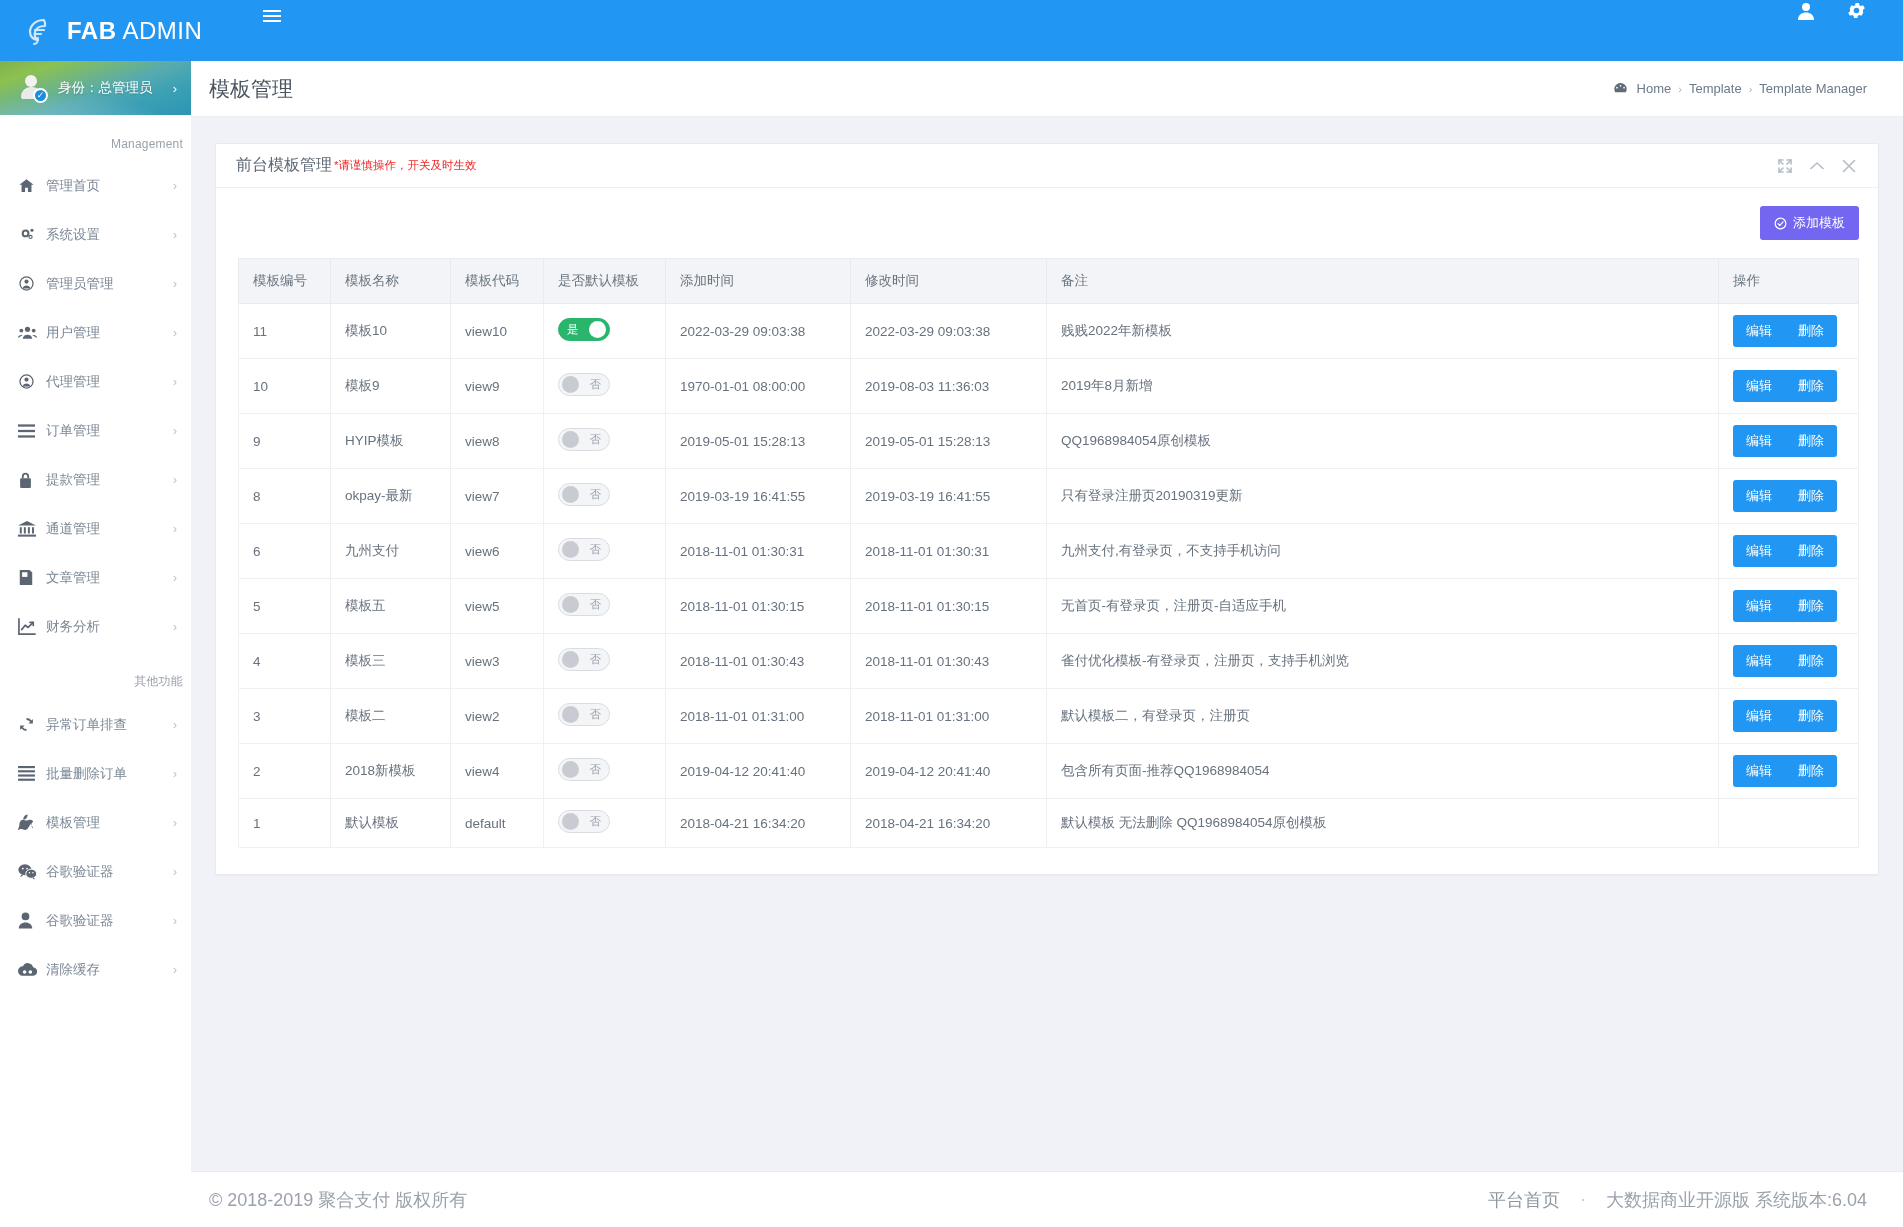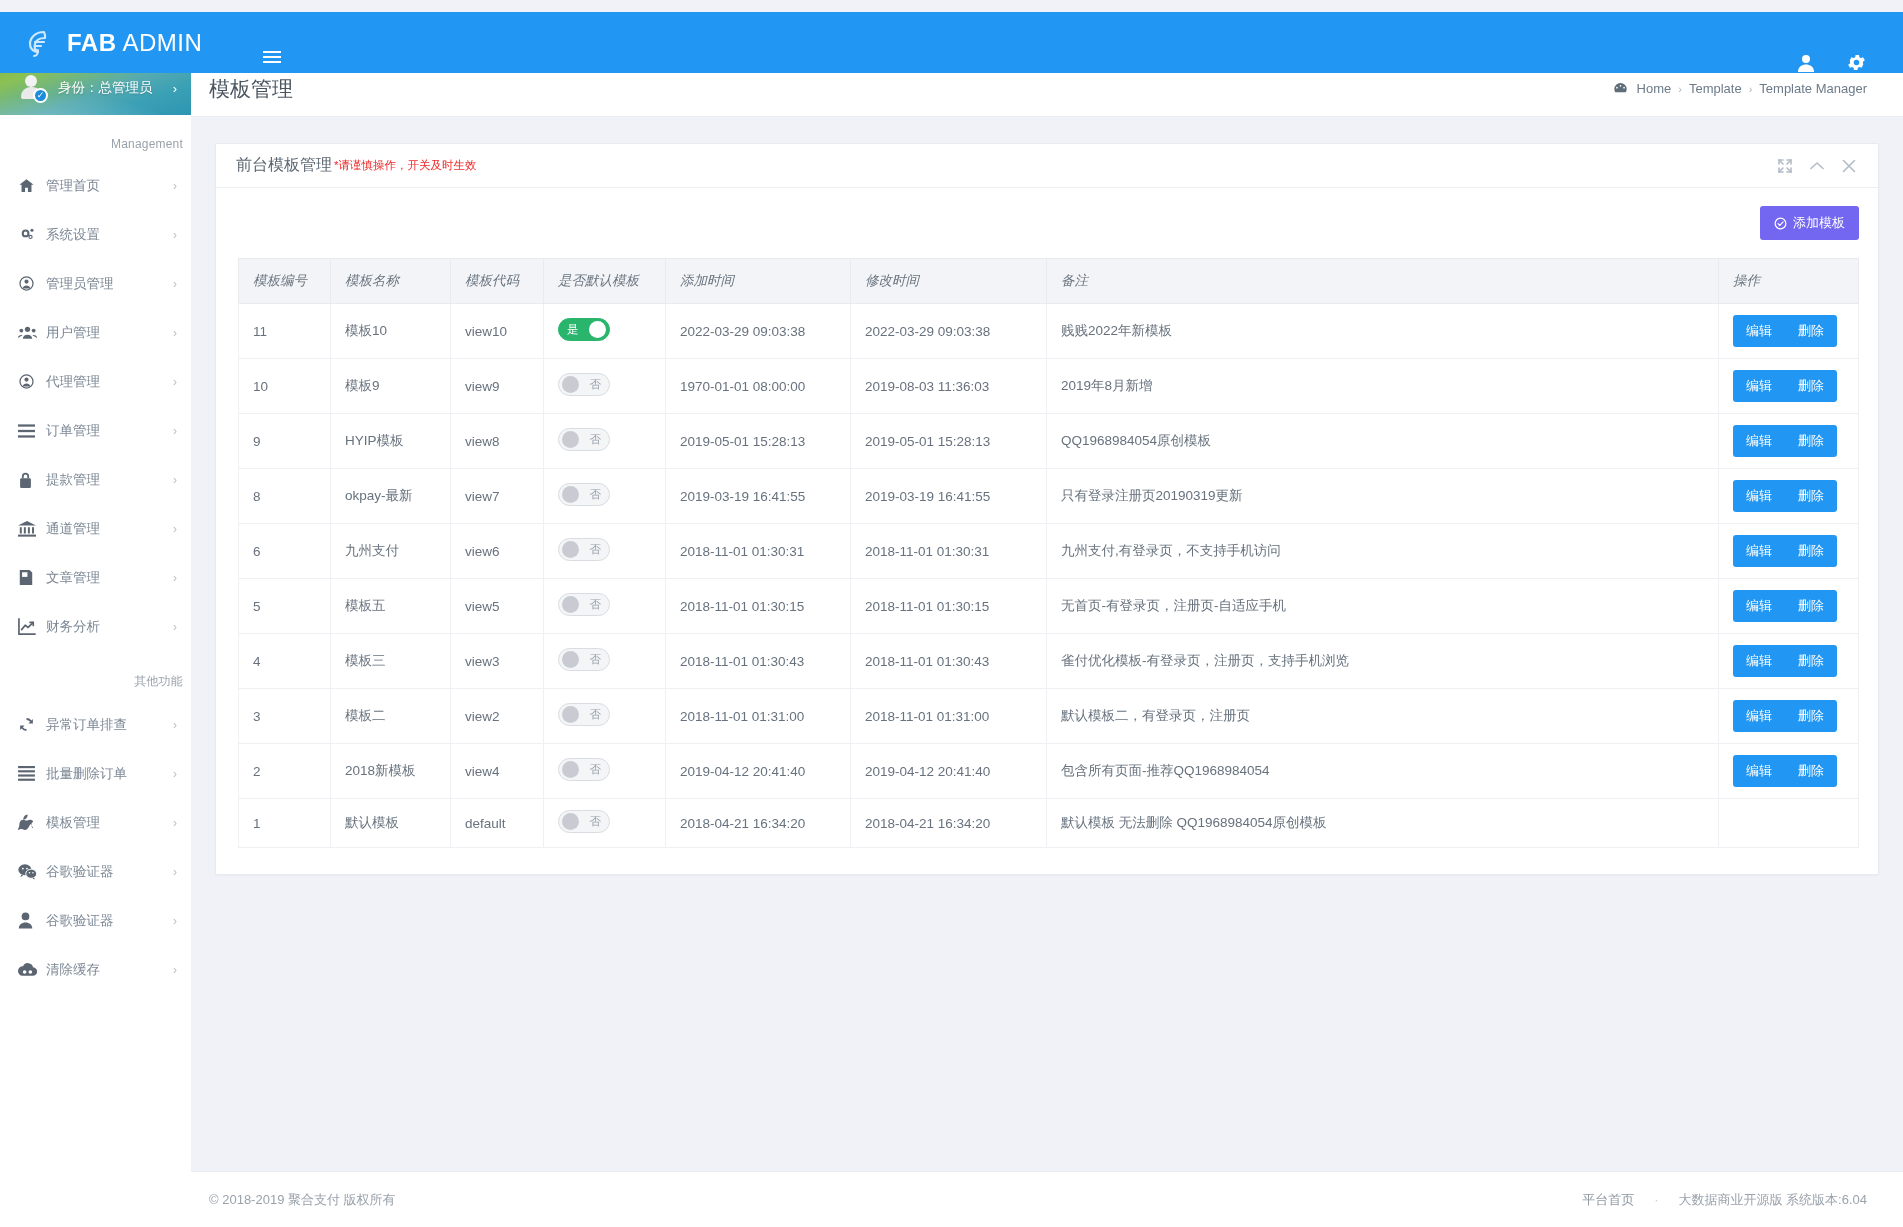--- a/index.html
+++ b/index.html
@@ -5,22 +5,22 @@
   * { box-sizing: border-box; margin: 0; padding: 0; }
   html, body {
     width: 1903px; height: 1227px;
     font-family: "Liberation Sans", "DejaVu Sans", sans-serif;
     background: #f1f2f7;
     overflow: hidden;
   }
 
   
   .topbar {
-    position: absolute; top: 12px; left: 0; width: 1903px; height: 61px;
-    background: #2196f3; display: flex; align-items: flex-end;
+    position: absolute; top: 0; left: 0; width: 1903px; height: 61px;
+    background: #2196f3; display: flex; align-items: flex-start;
     z-index: 30;
   }
   .brand {
     width: 231px; height: 61px; display: flex; align-items: center;
     padding-left: 22px; gap: 11px;
   }
   .brand-logo {
     width: 34px; height: 34px; display: flex; align-items: center; justify-content: center;
     color: #cfe8fb;
   }
@@ -129,21 +129,20 @@
     font-size: 13px; padding: 8px 14px; cursor: pointer;
     display: inline-flex; align-items: center; gap: 6px;
     font-family: inherit;
   }
 
   table.data { width: 100%; border-collapse: collapse; font-size: 13.5px; }
   table.data thead th {
     background: #f3f4f7; color: #6a7580; font-weight: normal;
     text-align: left; padding: 13px 14px; border: 1px solid #e8eaee;
     white-space: nowrap;
-    font-style: italic;
   }
   table.data tbody td {
     padding: 11px 14px; border: 1px solid #eef0f3; color: #67727e;
     vertical-align: middle;
   }
   .col-id     { width: 92px; }
   .col-name   { width: 120px; }
   .col-code   { width: 93px; }
   .col-def    { width: 122px; }
   .col-add    { width: 185px; }
@@ -172,21 +171,21 @@
     background: #2196f3; color: #fff; border: none; font-size: 13px;
     padding: 7px 13px; cursor: pointer; font-family: inherit;
   }
   .btn-act:first-child { border-radius: 3px 0 0 3px; }
   .btn-act:last-child  { border-radius: 0 3px 3px 0; }
 
   .footer {
     position: absolute; bottom: 0; left: 0; width: 1712px; height: 56px;
     background: #fff; border-top: 1px solid #e9ebef;
     display: flex; align-items: center; padding: 0 36px 0 18px;
-    font-size: 13px; color: #9aa2ab;
+    font-size: 18px; color: #9aa2ab;
   }
   .footer-right { margin-left: auto; display: flex; align-items: center; gap: 20px; }
   .footer-right a { color: #8e97a1; text-decoration: none; }
   .footer-dot { color: #c4cad1; }
 </style>
 </head>
 <body>
 
 <div class="topbar">
   <div class="brand">

